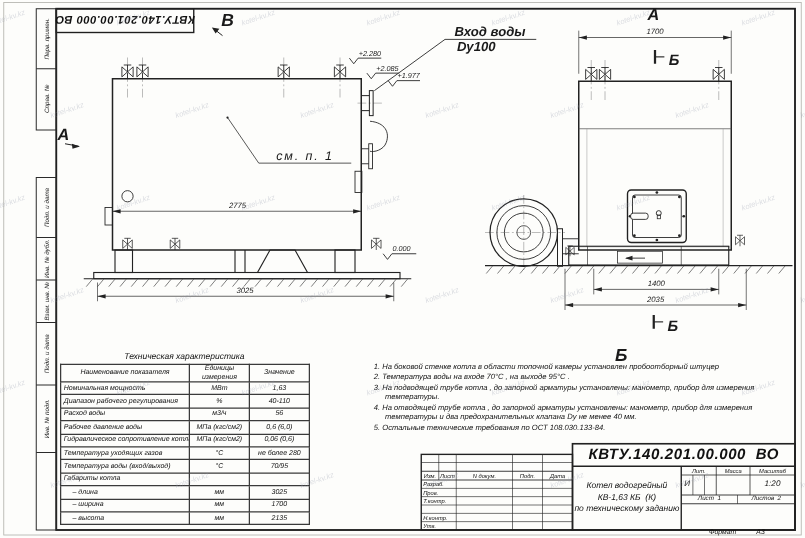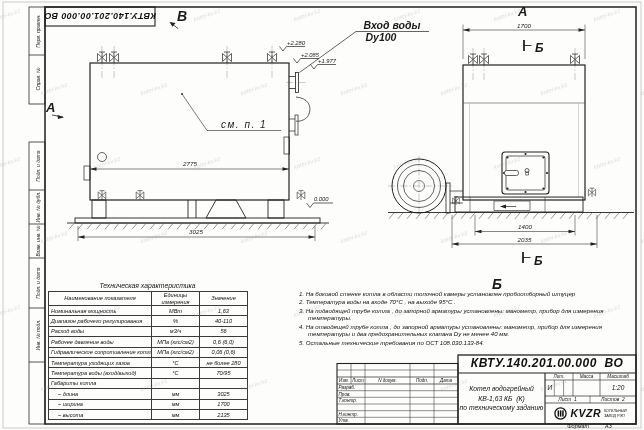--- a/index.html
+++ b/index.html
@@ -402,33 +402,20 @@
     <span>КВ-1,63 КБ  (К)</span>
     <span>по техническому заданию</span>
   </div>
   <div class="tbt" style="left:545px;top:373.5px;width:28px;height:6.5px;font-size:4.6px">Лит.</div>
   <div class="tbt" style="left:573px;top:373.5px;width:27px;height:6.5px;font-size:4.6px">Масса</div>
   <div class="tbt" style="left:600px;top:373.5px;width:36px;height:6.5px;font-size:4.6px">Масштаб</div>
   <div class="tbt" style="left:545px;top:381px;width:9.5px;height:14px;font-size:6.5px">И</div>
   <div class="tbt" style="left:600px;top:381px;width:36px;height:14px;font-size:6.5px">1:20</div>
   <div class="tbt" style="left:545px;top:396px;width:45px;height:7px;font-size:5px">Лист  1</div>
   <div class="tbt" style="left:590px;top:396px;width:46px;height:7px;font-size:5px">Листов  2</div>
-  <div id="tb-logo" class="tbt" style="left:545px;top:403px;width:91px;height:21px">
-    <svg width="13" height="13" viewBox="0 0 13 13">
-      <circle cx="6.5" cy="6.5" r="5.6" fill="none" stroke="#111" stroke-width="1.3"></circle>
-      <rect x="3.6" y="3.4" width="1.5" height="6.2" fill="#111"></rect>
-      <rect x="5.9" y="3.4" width="1.5" height="6.2" fill="#111"></rect>
-      <rect x="8.2" y="3.4" width="1.5" height="6.2" fill="#111"></rect>
-    </svg>
-    <span class="kvzr">KVZR</span>
-    <span class="sub">
-      <span>КОТЕЛЬНЫЙ</span>
-      <span>ЗАВОД РЭП</span>
-    </span>
-  </div>
   <div id="fmt" class="tbt" style="left:543px;top:423px;width:93px;height:7px">
     <span>Формат</span>
     <span>А3</span>
   </div>
 
   
   <div id="wm-layer" class="abs" style="left:0;top:0;width:644px;height:430px;pointer-events:none">
       <span class="wm" style="left: -7px; top: 12px;">kotel-kv.kz</span>
       <span class="wm" style="left: 93px; top: 12px;">kotel-kv.kz</span>
       <span class="wm" style="left: 193px; top: 12px;">kotel-kv.kz</span>

